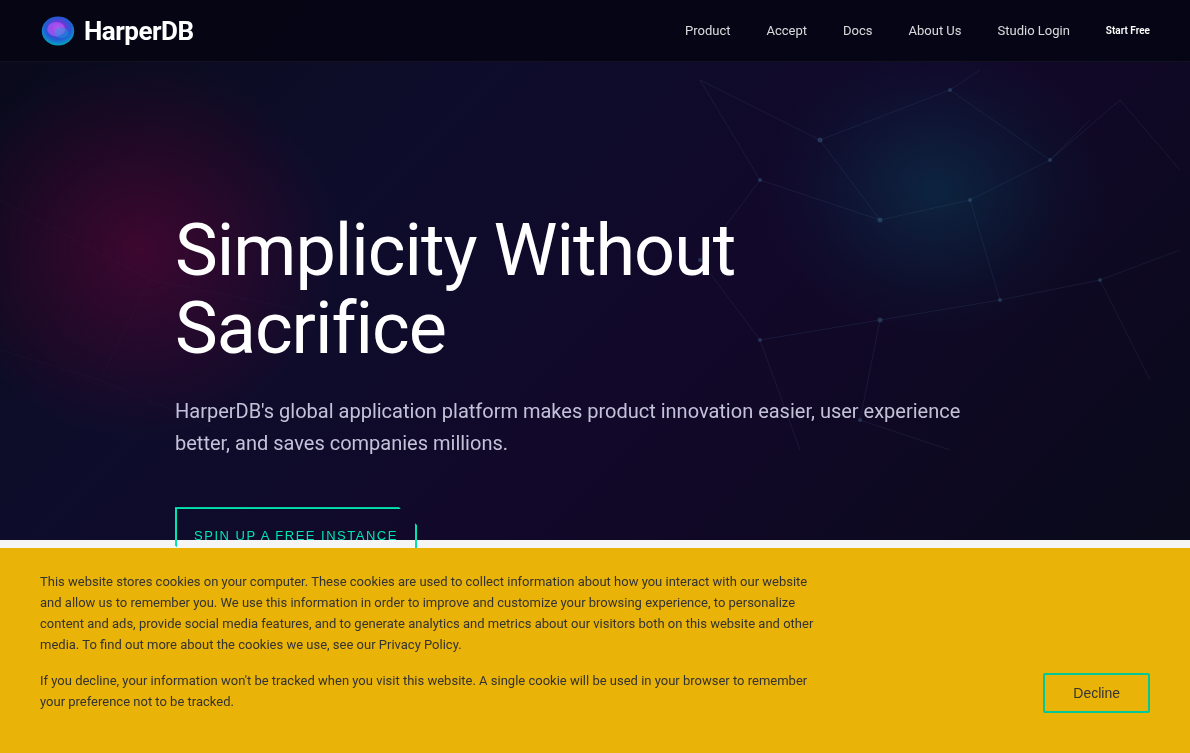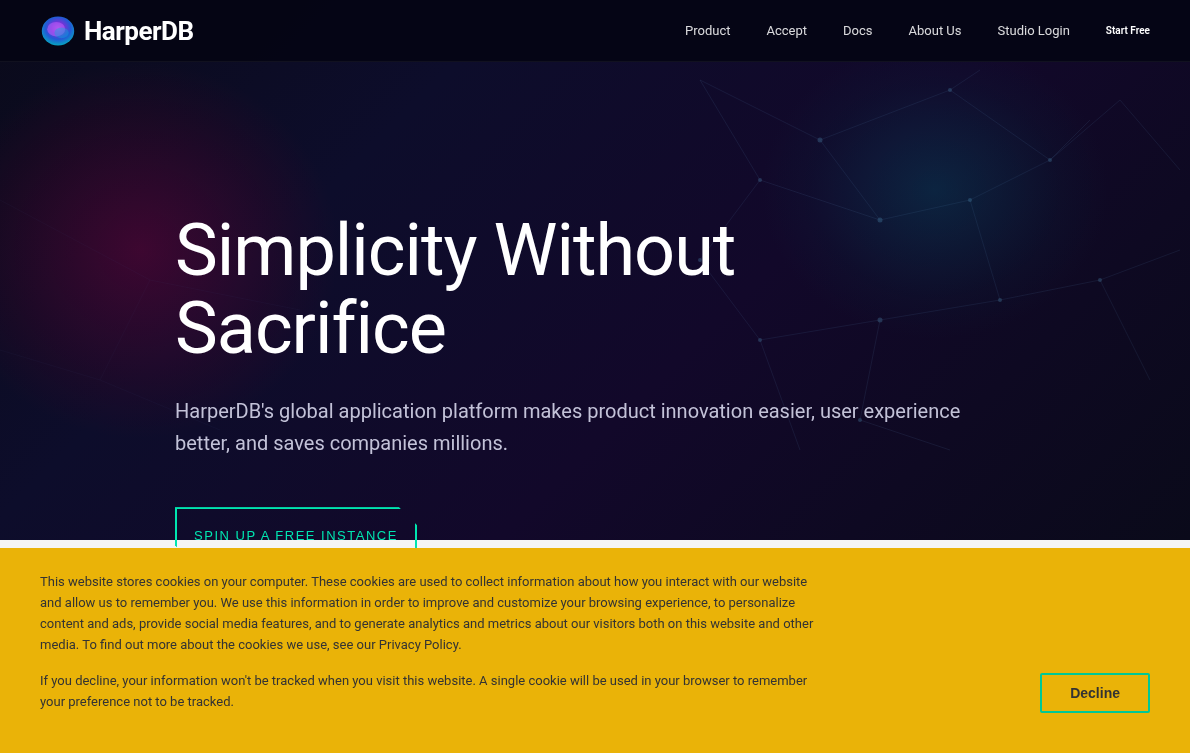--- a/index.html
+++ b/index.html
@@ -222,21 +222,21 @@
       border-radius: 2px;
       min-width: 90px;
     }
 
     .btn-decline {
       background: transparent;
       color: #333;
       border: 2px solid #00c896;
       padding: 10px 28px;
       font-size: 14px;
-      font-weight: 700;
+      font-weight: 400;
       cursor: pointer;
       border-radius: 2px;
       min-width: 90px;
     }
 
     
     .revain-watermark {
       position: absolute;
       bottom: 50px;
       right: 10px;

